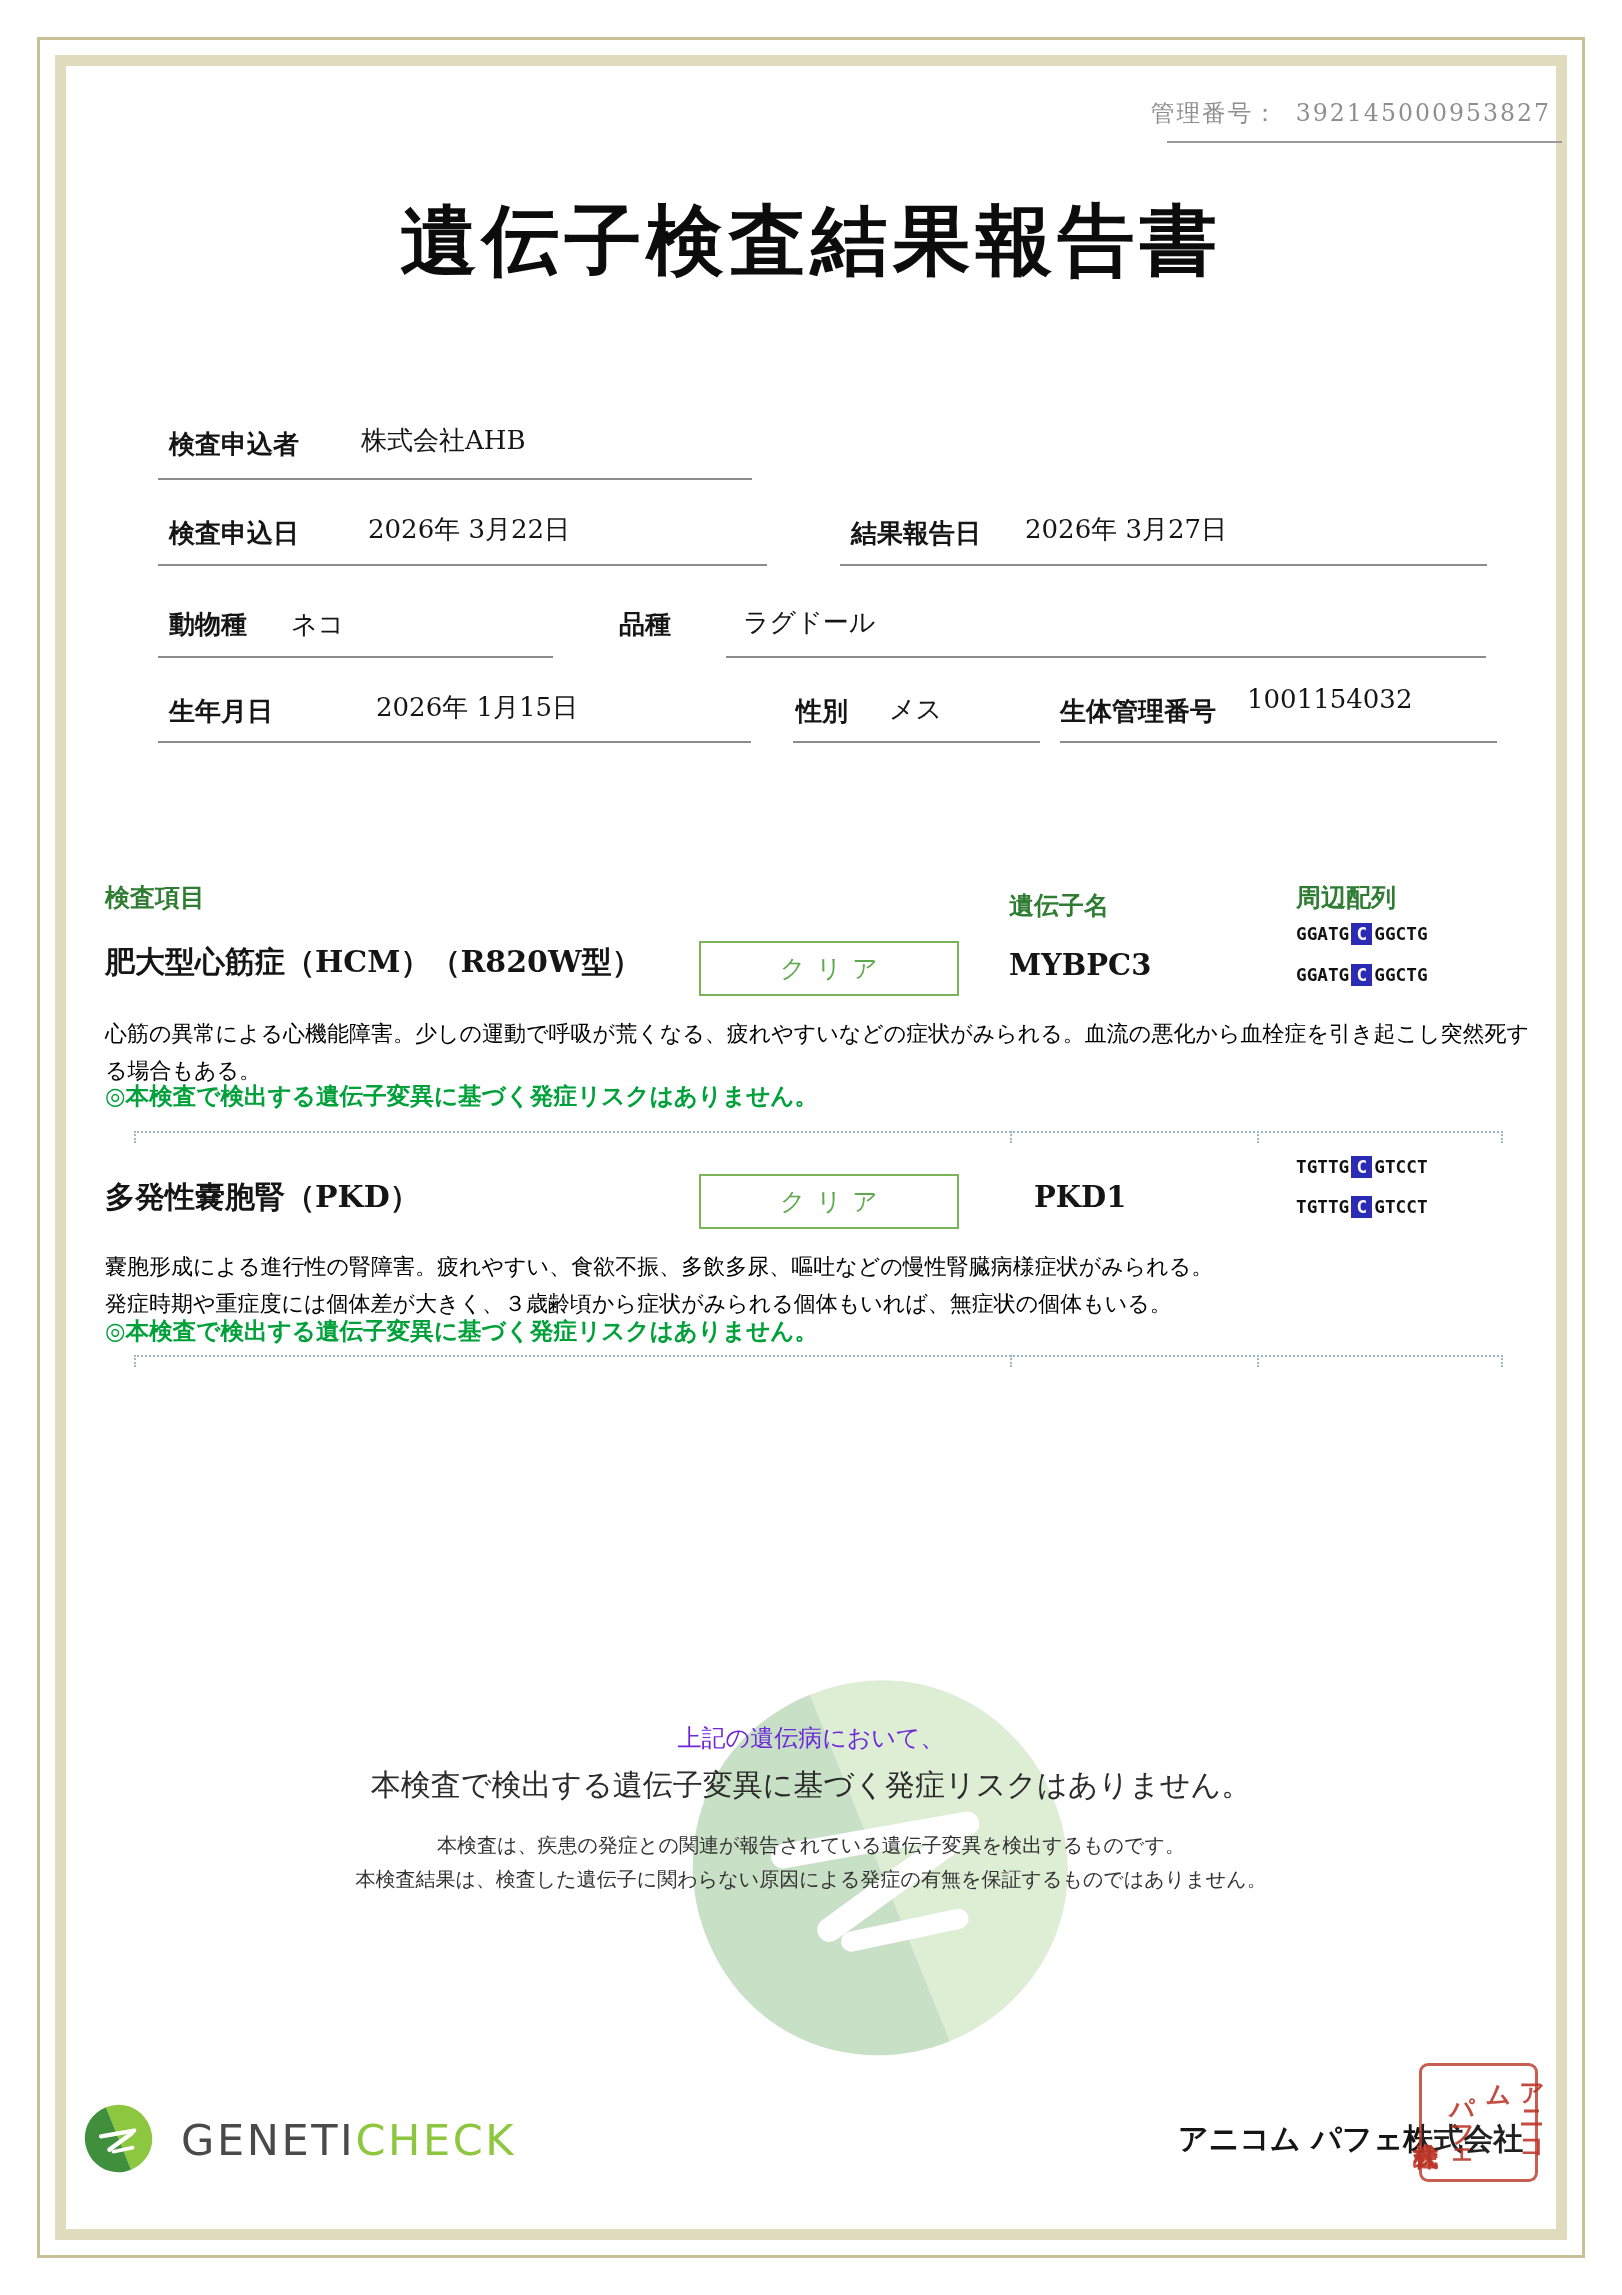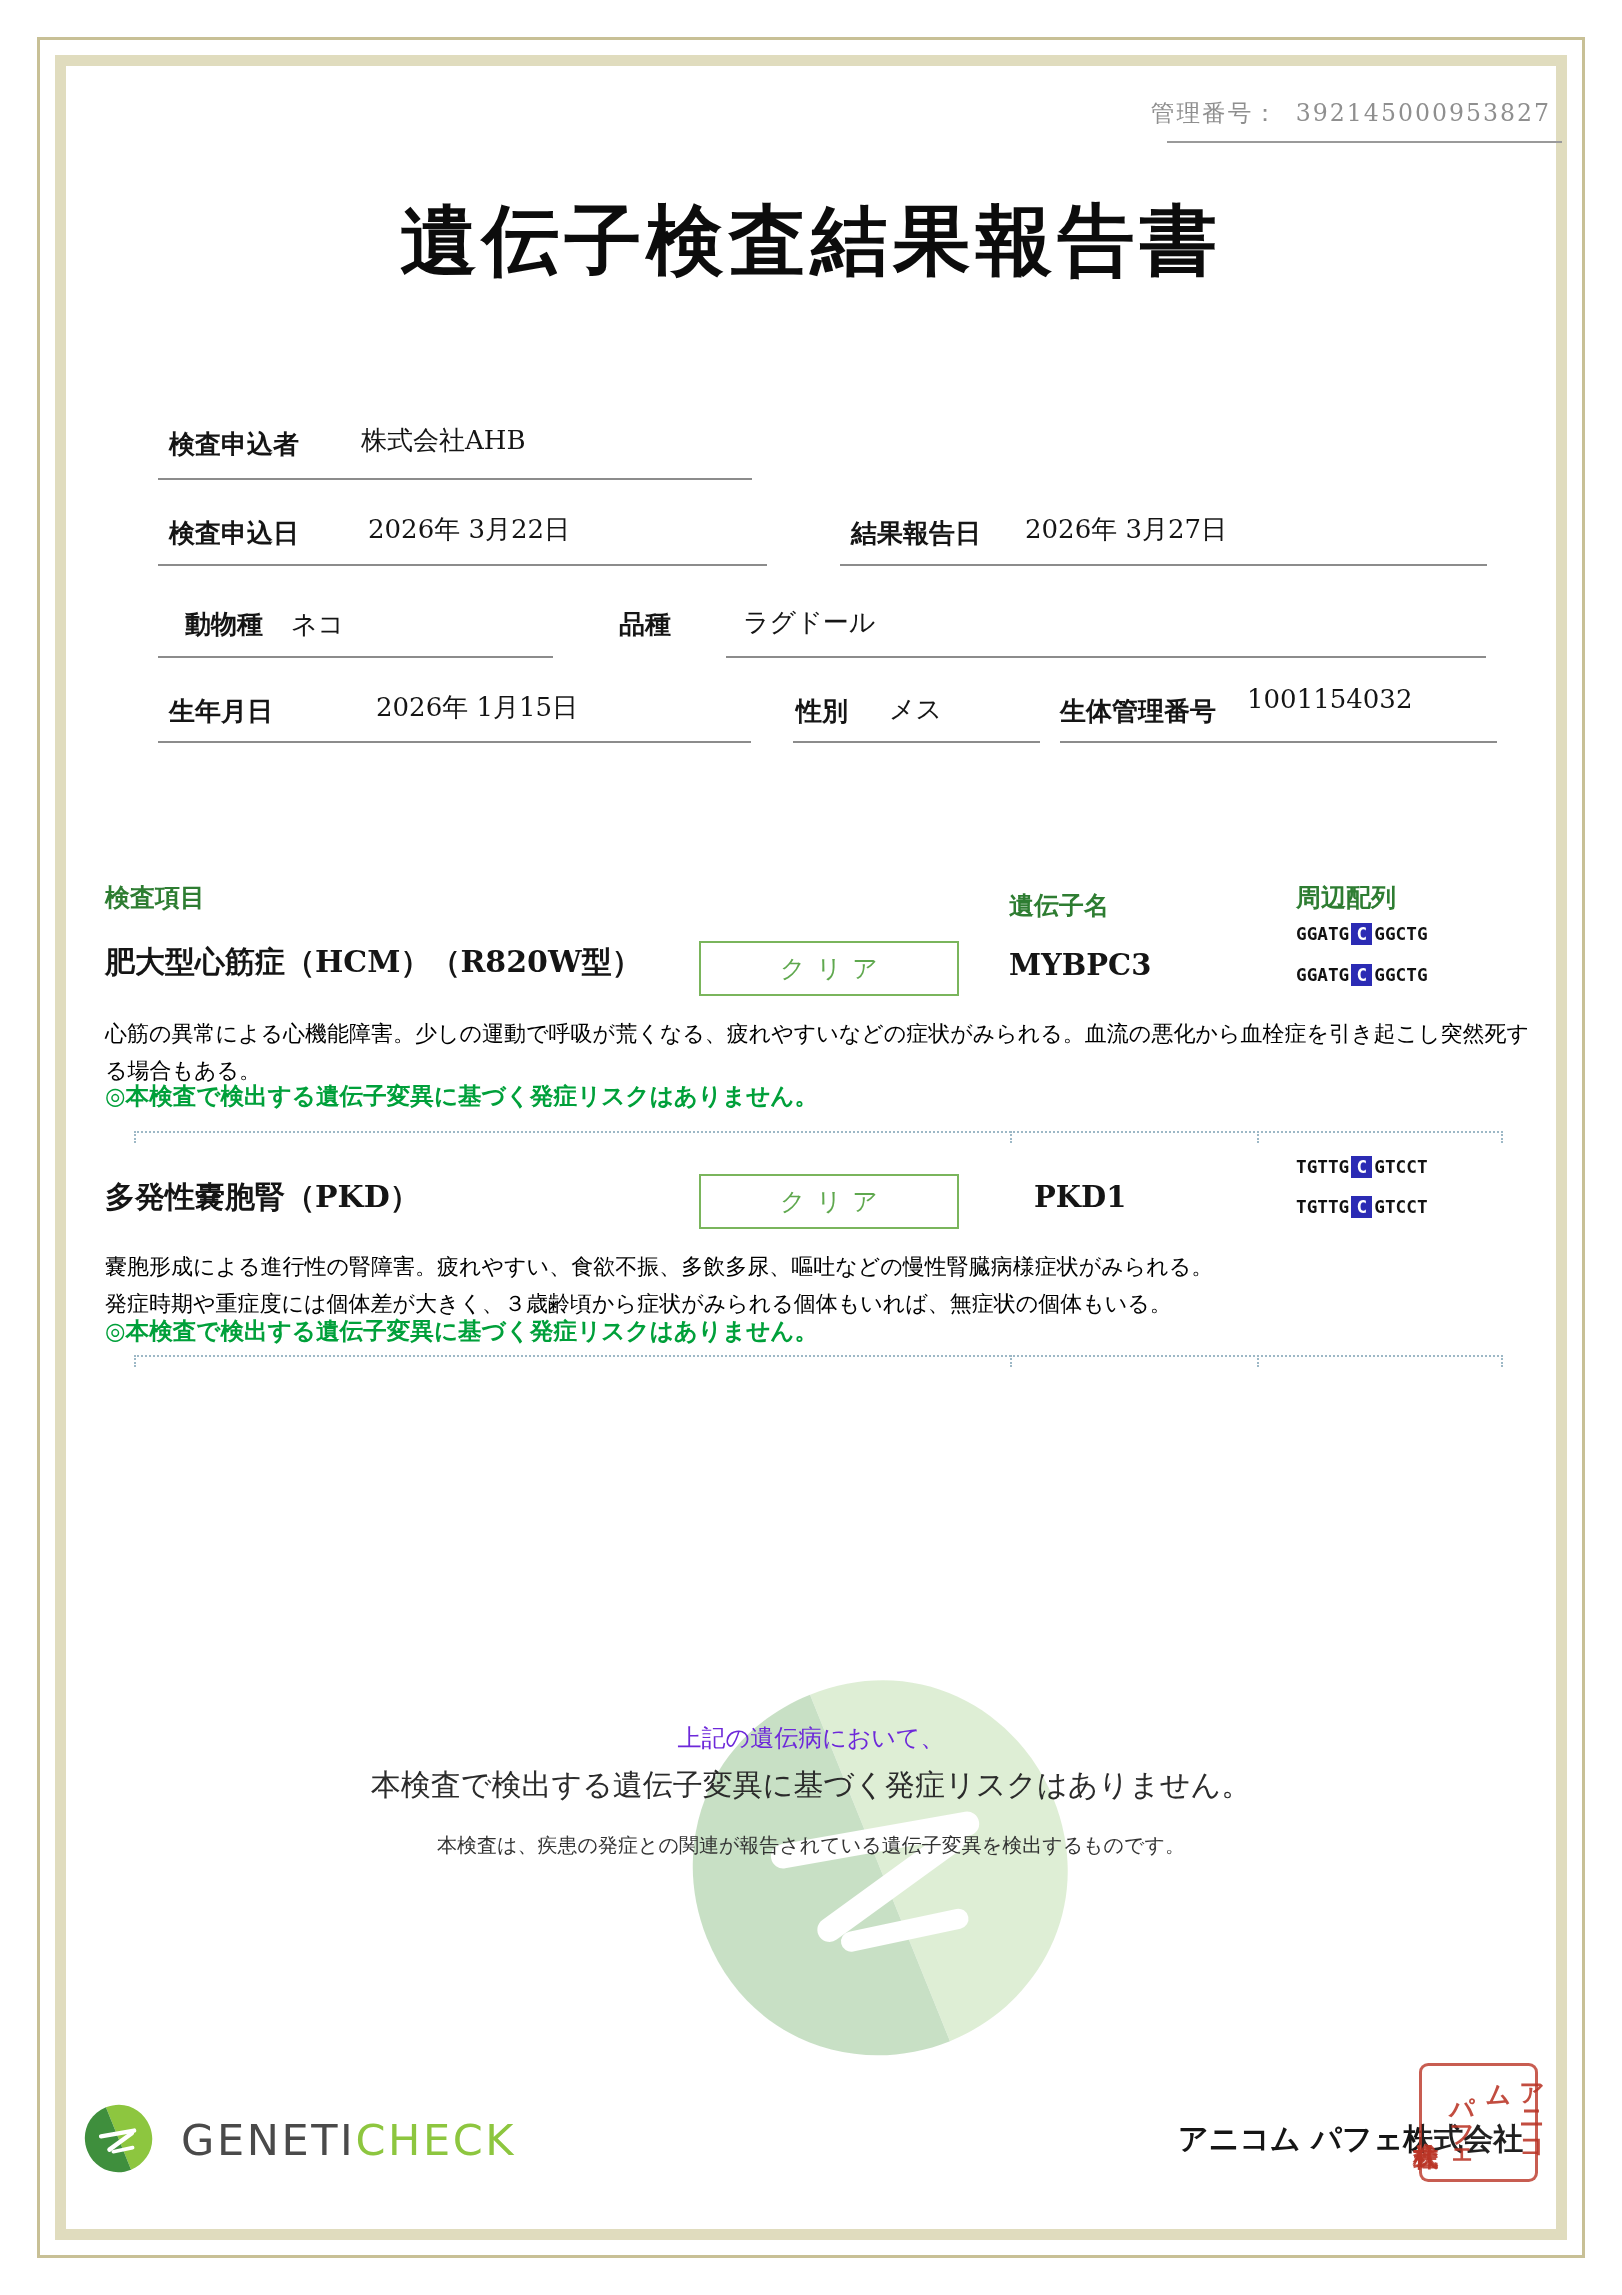--- a/index.html
+++ b/index.html
@@ -81,21 +81,21 @@
   <div class="abs f-value" style="left:361px;top:423px;">株式会社AHB</div>
   <div class="abs f-line" style="left:158px;top:478px;width:594px;"></div>
 
   <div class="abs f-label" style="left:169px;top:516px;">検査申込日</div>
   <div class="abs f-value" style="left:368px;top:512px;">2026年 3月22日</div>
   <div class="abs f-line" style="left:158px;top:564px;width:609px;"></div>
   <div class="abs f-label" style="left:851px;top:516px;">結果報告日</div>
   <div class="abs f-value" style="left:1025px;top:512px;">2026年 3月27日</div>
   <div class="abs f-line" style="left:840px;top:564px;width:647px;"></div>
 
-  <div class="abs f-label" style="left:185px;top:607px;">動物種</div>
+  <div class="abs f-label" style="left:169px;top:607px;">動物種</div>
   <div class="abs f-value" style="left:291px;top:607px;">ネコ</div>
   <div class="abs f-line" style="left:158px;top:656px;width:395px;"></div>
   <div class="abs f-label" style="left:619px;top:607px;">品種</div>
   <div class="abs f-value" style="left:743px;top:605px;">ラグドール</div>
   <div class="abs f-line" style="left:726px;top:656px;width:760px;"></div>
 
   <div class="abs f-label" style="left:169px;top:694px;">生年月日</div>
   <div class="abs f-value" style="left:376px;top:690px;">2026年 1月15日</div>
   <div class="abs f-line" style="left:158px;top:741px;width:593px;"></div>
   <div class="abs f-label" style="left:796px;top:694px;">性別</div>
@@ -165,20 +165,21 @@
         <rect x="24" y="40" width="52" height="6" rx="3" fill="#ffffff" transform="rotate(12 50 50)"></rect>
         <rect x="28" y="52" width="44" height="6" rx="3" fill="#ffffff" transform="rotate(-14 50 50)"></rect>
         <rect x="34" y="64" width="32" height="5" rx="2.5" fill="#ffffff" transform="rotate(10 50 66)"></rect>
       </g>
     </svg>
   </div>
 
   <div class="abs sum-l1">上記の遺伝病において、</div>
   <div class="abs sum-l2">本検査で検出する遺伝子変異に基づく発症リスクはありません。</div>
   <div class="abs sum-n1">本検査は、疾患の発症との関連が報告されている遺伝子変異を検出するものです。</div>
+  <div class="abs sum-n2">本検査結果は、検査した遺伝子に関わらない原因による発症の有無を保証するものではありません。</div>
 
   <div class="abs brand">
     <span>
       <svg viewBox="0 0 100 100" width="73" height="73">
         <g transform="rotate(-22 50 50)">
           <path d="M50 4 C 78 4 96 26 96 50 C 96 78 74 96 50 96 Z" fill="#8dc63f"></path>
           <path d="M50 4 C 22 4 4 26 4 50 C 4 78 26 96 50 96 Z" fill="#3f8f3d"></path>
           <rect x="24" y="40" width="52" height="6" rx="3" fill="#ffffff" transform="rotate(12 50 50)"></rect>
           <rect x="28" y="52" width="44" height="6" rx="3" fill="#ffffff" transform="rotate(-14 50 50)"></rect>
           <rect x="34" y="64" width="32" height="5" rx="2.5" fill="#ffffff" transform="rotate(10 50 66)"></rect>

